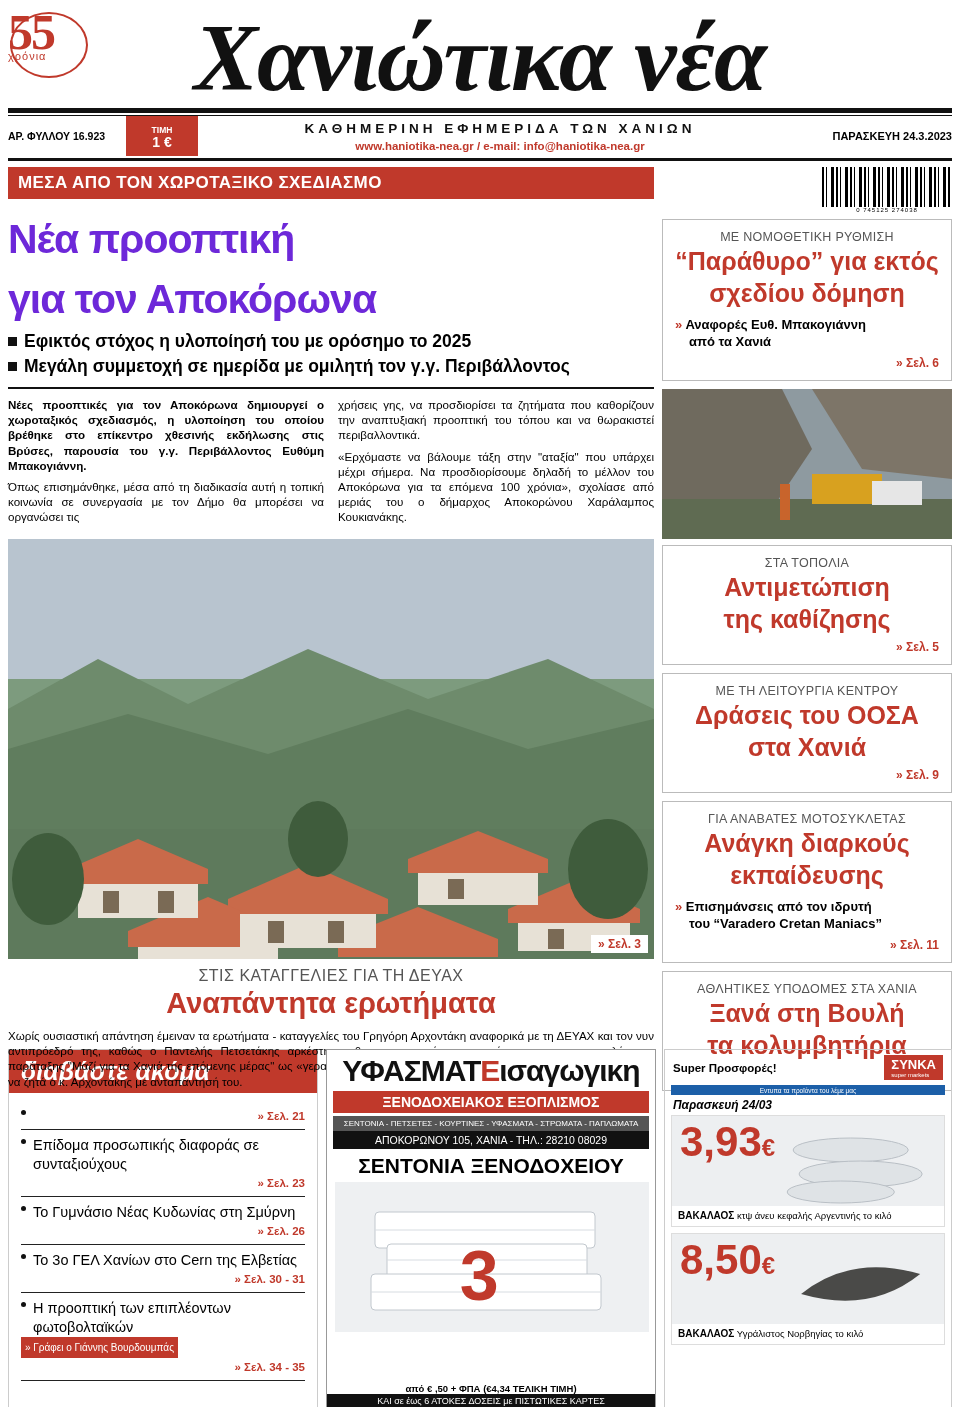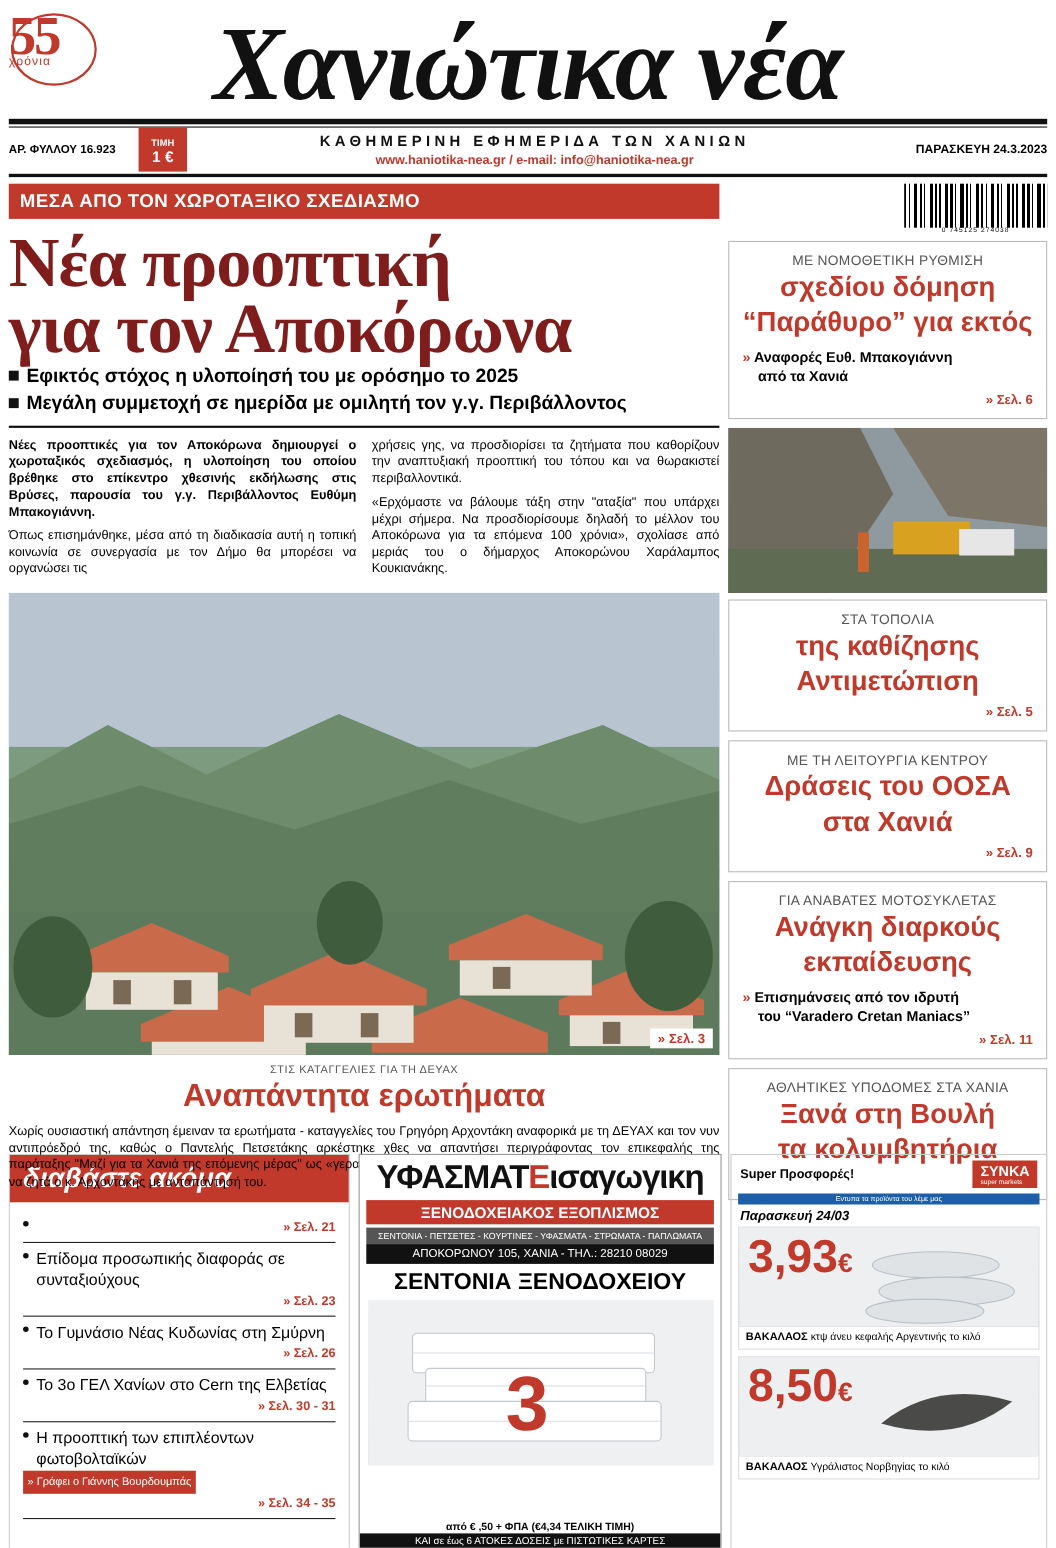--- a/index.html
+++ b/index.html
@@ -45,21 +45,21 @@
   .rule-thick { height: 5px; background: #111; margin: 0 8px; }
   .rule-thin { height: 1px; background: #111; margin: 2px 8px 0 8px; }
 
   
   .infobar {
     display: flex; align-items: stretch; margin: 0 8px;
     height: 40px; font-size: 11px; position: relative;
   }
   .infobar .left { width: 118px; display:flex; align-items:center; font-weight:bold; font-size:10.5px;}
   .price-badge {
-    width: 44px; background: #c0392b; color:#fff; text-align:center;
+    width: 72px; background: #c0392b; color:#fff; text-align:center;
     display:flex; flex-direction:column; justify-content:center; line-height:12px;
     font-size:8.5px; font-weight:bold;
   }
   .price-badge b { font-size: 14px; }
   .infobar .center { flex:1; text-align:center; display:flex; flex-direction:column; justify-content:center;}
   .infobar .center .kath {
     font-size: 13.5px; font-weight: bold; letter-spacing: 4px; color:#111;
   }
   .infobar .center .web {
     font-size: 11.5px; font-weight: bold; color:#c0392b; margin-top:4px;
@@ -73,22 +73,22 @@
     height: 880px;
   }
   .col-left { width: 646px; position: relative; }
   .col-right { width: 308px; position: relative; }
 
   .kicker {
     background: #c0392b; color:#fff; font-weight:bold; font-size:17px;
     padding: 6px 10px; letter-spacing:0.4px;
   }
   .headline {
-    font-size: 64px; font-weight: bold; color:#7f1d1d; line-height: 60px;
-    margin-top: 10px; letter-spacing:-1px;font-family:Liberation Serif, serif;
+    font-size: 41px; font-weight: bold; color:#6d28d9; line-height: 60px;
+    margin-top: 10px; letter-spacing:-1px;
   }
   .bullets { font-size: 17.5px; font-weight:bold; line-height:25px; }
   .bullets div { display:flex; align-items:flex-start; gap:7px; }
   .sq { width:9px; height:9px; background:#111; margin-top:8px; flex:none; }
   .hr-black { height: 2px; background:#111; margin-top: 8px; }
 
   .body-cols { display:flex; gap: 14px; margin-top: 8px; font-size: 11.6px; line-height: 15.2px; }
   .body-cols .c { width: 50%; text-align: justify; }
   .lead { font-weight: bold; }
   .body-cols p { margin-bottom: 6px; }
@@ -96,21 +96,21 @@
   .photo-main {
     margin-top: 8px; height: 420px; width: 646px; position: relative; overflow:hidden;
     background: linear-gradient(#b9c6d2, #8fa3b3 40%, #6d8a7a 70%, #4f6b52);
   }
   .pg-tag {
     position:absolute; right: 6px; bottom: 6px; background:#fff; color:#c0392b;
     font-weight:bold; font-size:12px; padding:2px 7px;
   }
   .pg-tag .arrows { color:#c0392b; }
 
-  .sub-kicker { text-align:center; color:#555; font-size:10px; margin-top:8px; letter-spacing:0.5px;}
+  .sub-kicker { text-align:center; color:#555; font-size:16px; margin-top:8px; letter-spacing:0.5px;}
   .sub-head { text-align:center; color:#c0392b; font-size:29px; font-weight:bold; margin-top:2px; }
   .sub-body { font-size:11.6px; line-height:15.4px; text-align:justify; margin-top:8px; }
   .selbox { color:#c0392b; font-weight:bold; font-size:12px; float:right; }
 
   
   .barcode { height: 52px; width: 130px; margin-left:auto; position:relative; }
   .barcode .bars { height: 40px; width:130px;
     background: repeating-linear-gradient(90deg,#000 0 2px,#fff 2px 4px,#000 4px 5px,#fff 5px 9px,#000 9px 12px,#fff 12px 14px);
   }
   .barcode .num { font-size:6px; text-align:center; letter-spacing:1px; }
@@ -278,22 +278,22 @@
     </div>
 
     <div class="col-right">
       <div class="barcode">
         <div class="bars"></div>
         <div class="num">0 745125 274038</div>
       </div>
 
       <div class="rbox">
         <div class="rk">ΜΕ ΝΟΜΟΘΕΤΙΚΗ ΡΥΘΜΙΣΗ</div>
+        <div class="rh">“Παράθυρο” για εκτός</div>
         <div class="rh">σχεδίου δόμηση</div>
-        <div class="rh">“Παράθυρο” για εκτός</div>
         <div class="rsub">
           <span class="ar">»</span>
           <span>Αναφορές Ευθ. Μπακογιάννη</span><br>
           <span style="padding-left:14px">από τα Χανιά</span>
         </div>
         <div class="rsel">» <span>Σελ. 6</span></div>
       </div>
 
       <div class="r-photo">
         <svg width="290" height="150" viewBox="0 0 290 150">
@@ -301,22 +301,22 @@
           <path d="M0 0 L120 0 L150 60 L90 150 L0 150 Z" fill="#6f6a5e"></path>
           <path d="M150 0 L290 0 L290 90 L200 80 Z" fill="#7d7568"></path>
           <rect y="110" width="290" height="40" fill="#5f6b52"></rect>
           <rect x="150" y="85" width="70" height="30" fill="#d8a11f"></rect>
           <rect x="210" y="92" width="50" height="24" fill="#e6e6e6"></rect>
           <rect x="118" y="95" width="10" height="36" fill="#c8642c"></rect>
         </svg>
       </div>
       <div class="rbox">
         <div class="rk">ΣΤΑ ΤΟΠΟΛΙΑ</div>
+        <div class="rh">Αντιμετώπιση</div>
         <div class="rh">της καθίζησης</div>
-        <div class="rh">Αντιμετώπιση</div>
         <div class="rsel">» <span>Σελ. 5</span></div>
       </div>
 
       <div class="rbox">
         <div class="rk">ΜΕ ΤΗ ΛΕΙΤΟΥΡΓΙΑ ΚΕΝΤΡΟΥ</div>
         <div class="rh">Δράσεις του ΟΟΣΑ</div>
         <div class="rh">στα Χανιά</div>
         <div class="rsel">» <span>Σελ. 9</span></div>
       </div>
 

